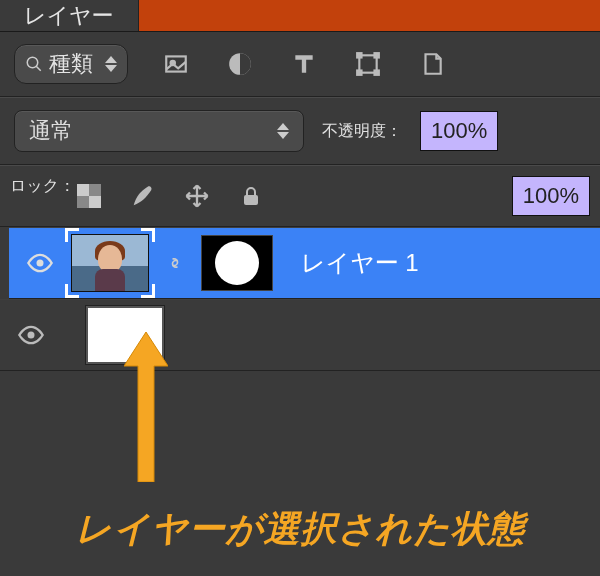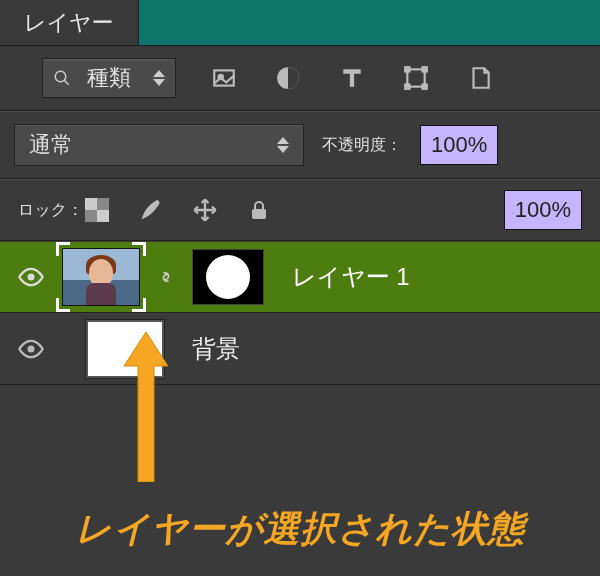--- a/index.html
+++ b/index.html
@@ -13,22 +13,22 @@
     position: relative;
   }
   .panel {
     width: 100%;
     height: 100%;
     background: #3a3a3a;
   }
   
   .tab-row {
     display: flex;
-    background: #0f766e;
-    height: 46px;
+    background: #c2410c;
+    height: 32px;
     border-bottom: 1px solid #1a1a1a;
   }
   .tab {
     background: #3a3a3a;
     padding: 10px 24px;
     font-size: 22px;
     color: #e5e5e5;
     border-right: 1px solid #222;
     display: flex;
     align-items: center;
@@ -39,26 +39,25 @@
     align-items: center;
     padding: 12px 14px;
     gap: 34px;
     border-bottom: 1px solid #222;
   }
   .filter-select {
     display: flex;
     align-items: center;
     background: #4a4a4a;
     border: 1px solid #222;
-    border-radius: 0;
+    border-radius: 12px;
     height: 40px;
     padding: 0 10px;
-    gap: 16px;
+    gap: 6px;
     box-shadow: inset 0 1px 0 rgba(255,255,255,0.08);
-    margin-left: 28px;
   }
   .filter-select .mag {
     width: 18px; height: 18px;
   }
   .filter-label {
     font-size: 22px;
     color: #e5e5e5;
   }
   .stepper {
     display: flex;
@@ -87,61 +86,61 @@
     gap: 18px;
     border-bottom: 1px solid #222;
     border-top: 1px solid #4a4a4a;
   }
   .blend-select {
     display: flex;
     align-items: center;
     justify-content: space-between;
     background: #4a4a4a;
     border: 1px solid #222;
-    border-radius: 0;
+    border-radius: 8px;
     height: 42px;
     width: 290px;
     padding: 0 14px;
     box-shadow: inset 0 1px 0 rgba(255,255,255,0.08);
   }
   .blend-label { font-size: 22px; }
   .row-label { font-size: 16px; color: #e0e0e0; }
   .value-box {
     background: #c4b5fd;
     color: #222;
     font-size: 22px;
     padding: 6px 10px;
     min-width: 68px;
     text-align: left;
     border: 1px solid #111;
   }
   
   .lock-row {
     display: flex;
-    align-items: center;
-    padding: 10px 18px;
+    padding: 10px 10px;
     border-bottom: 1px solid #222;
     border-top: 1px solid #4a4a4a;
   }
   .lock-icons { display: flex; gap: 26px; align-items: center; }
   .licon { width: 28px; height: 28px; display:flex; align-items:center; justify-content:center; }
   .spacer { flex: 1; }
   
   .layer-list { }
   .layer-row {
     display: flex;
     align-items: center;
     height: 72px;
     border-bottom: 1px solid #222;
     border-top: 1px solid #3f3f3f;
     padding-left: 14px;
     gap: 14px;
   }
   .layer-row.selected {
-    background: #4d7c0f;
+    background: #3b82f6;
+    margin-left: 9px;
   }
   .eye { width: 34px; display:flex; justify-content:center; }
   .thumb-wrap {
     position: relative;
     width: 78px;
     height: 58px;
   }
   .corner { position:absolute; width:14px; height:14px; border:3px solid #fff; }
   .c-tl { top:-6px; left:-6px; border-right:none; border-bottom:none; }
   .c-tr { top:-6px; right:-6px; border-left:none; border-bottom:none; }
@@ -347,21 +346,20 @@
 
     <div class="layer-row">
       <div class="eye">
         <svg viewBox="0 0 24 24" width="28" height="28" fill="#bbb">
             <path d="M12 5 C6 5 2 12 2 12 s4 7 10 7 10-7 10-7 S18 5 12 5 Z" fill="none" stroke="#bbb" stroke-width="2"></path>
             <circle cx="12" cy="12" r="3"></circle>
           </svg>
       </div>
       <div style="width:10px"></div>
       <div class="thumb white"></div>
-      <span class="layer-name">背景</span>
     </div>
 
   </div>
 
 </div>
 
 <svg class="arrow" viewBox="0 0 44 150">
   <polygon points="22,0 44,34 30,34 30,150 14,150 14,34 0,34" fill="#f5a623" stroke="#d48806" stroke-width="1"></polygon>
 </svg>
 

